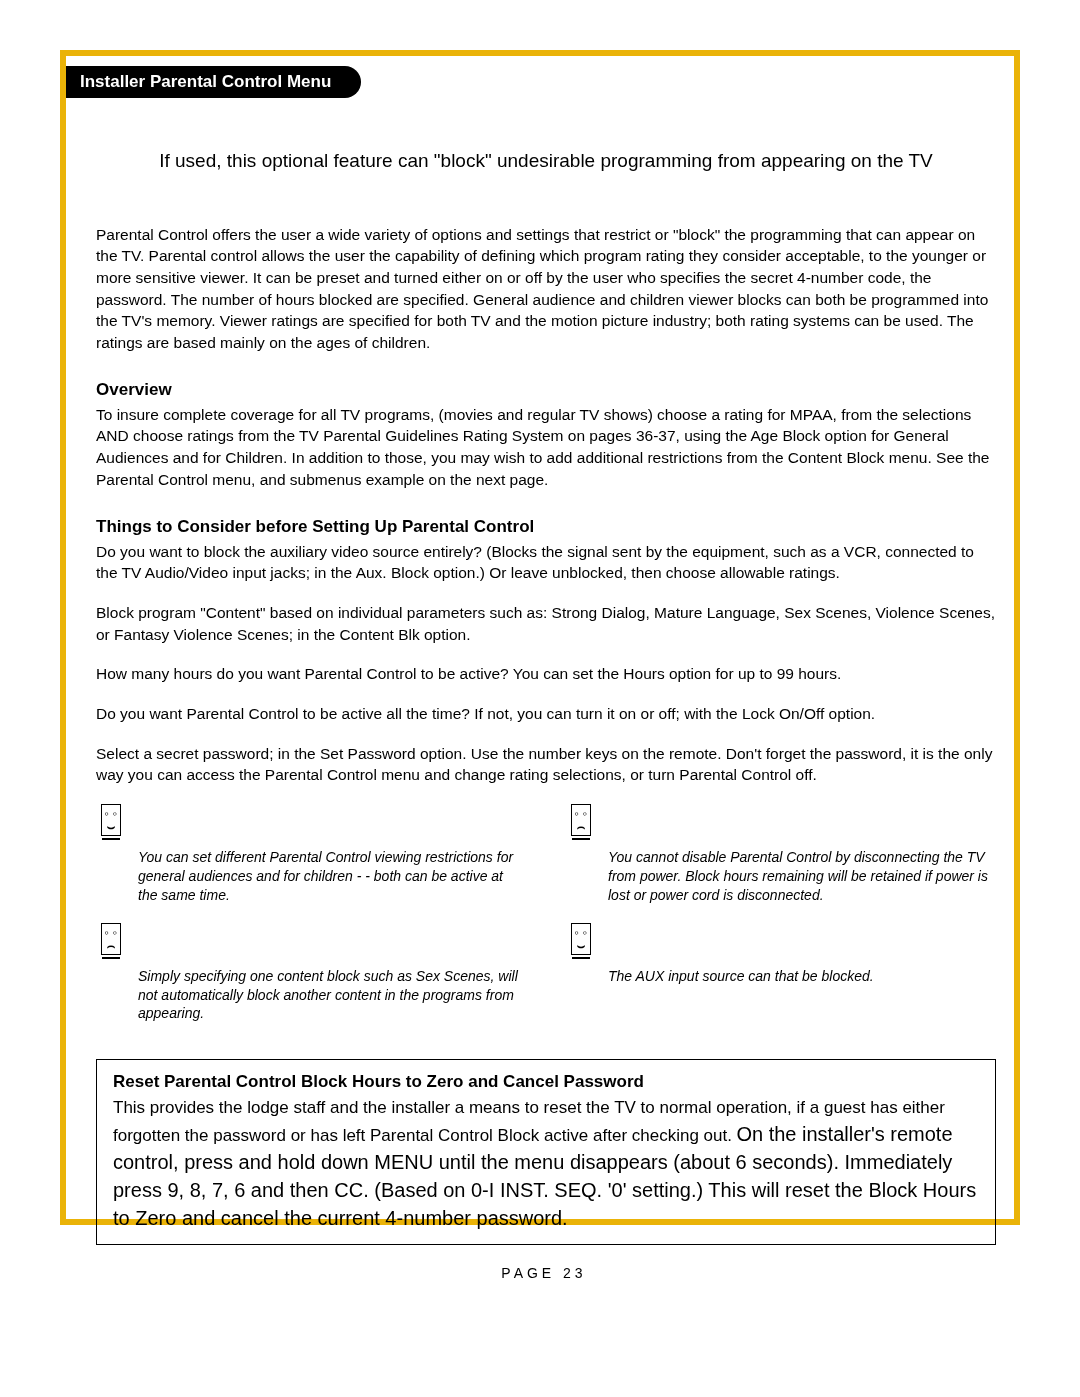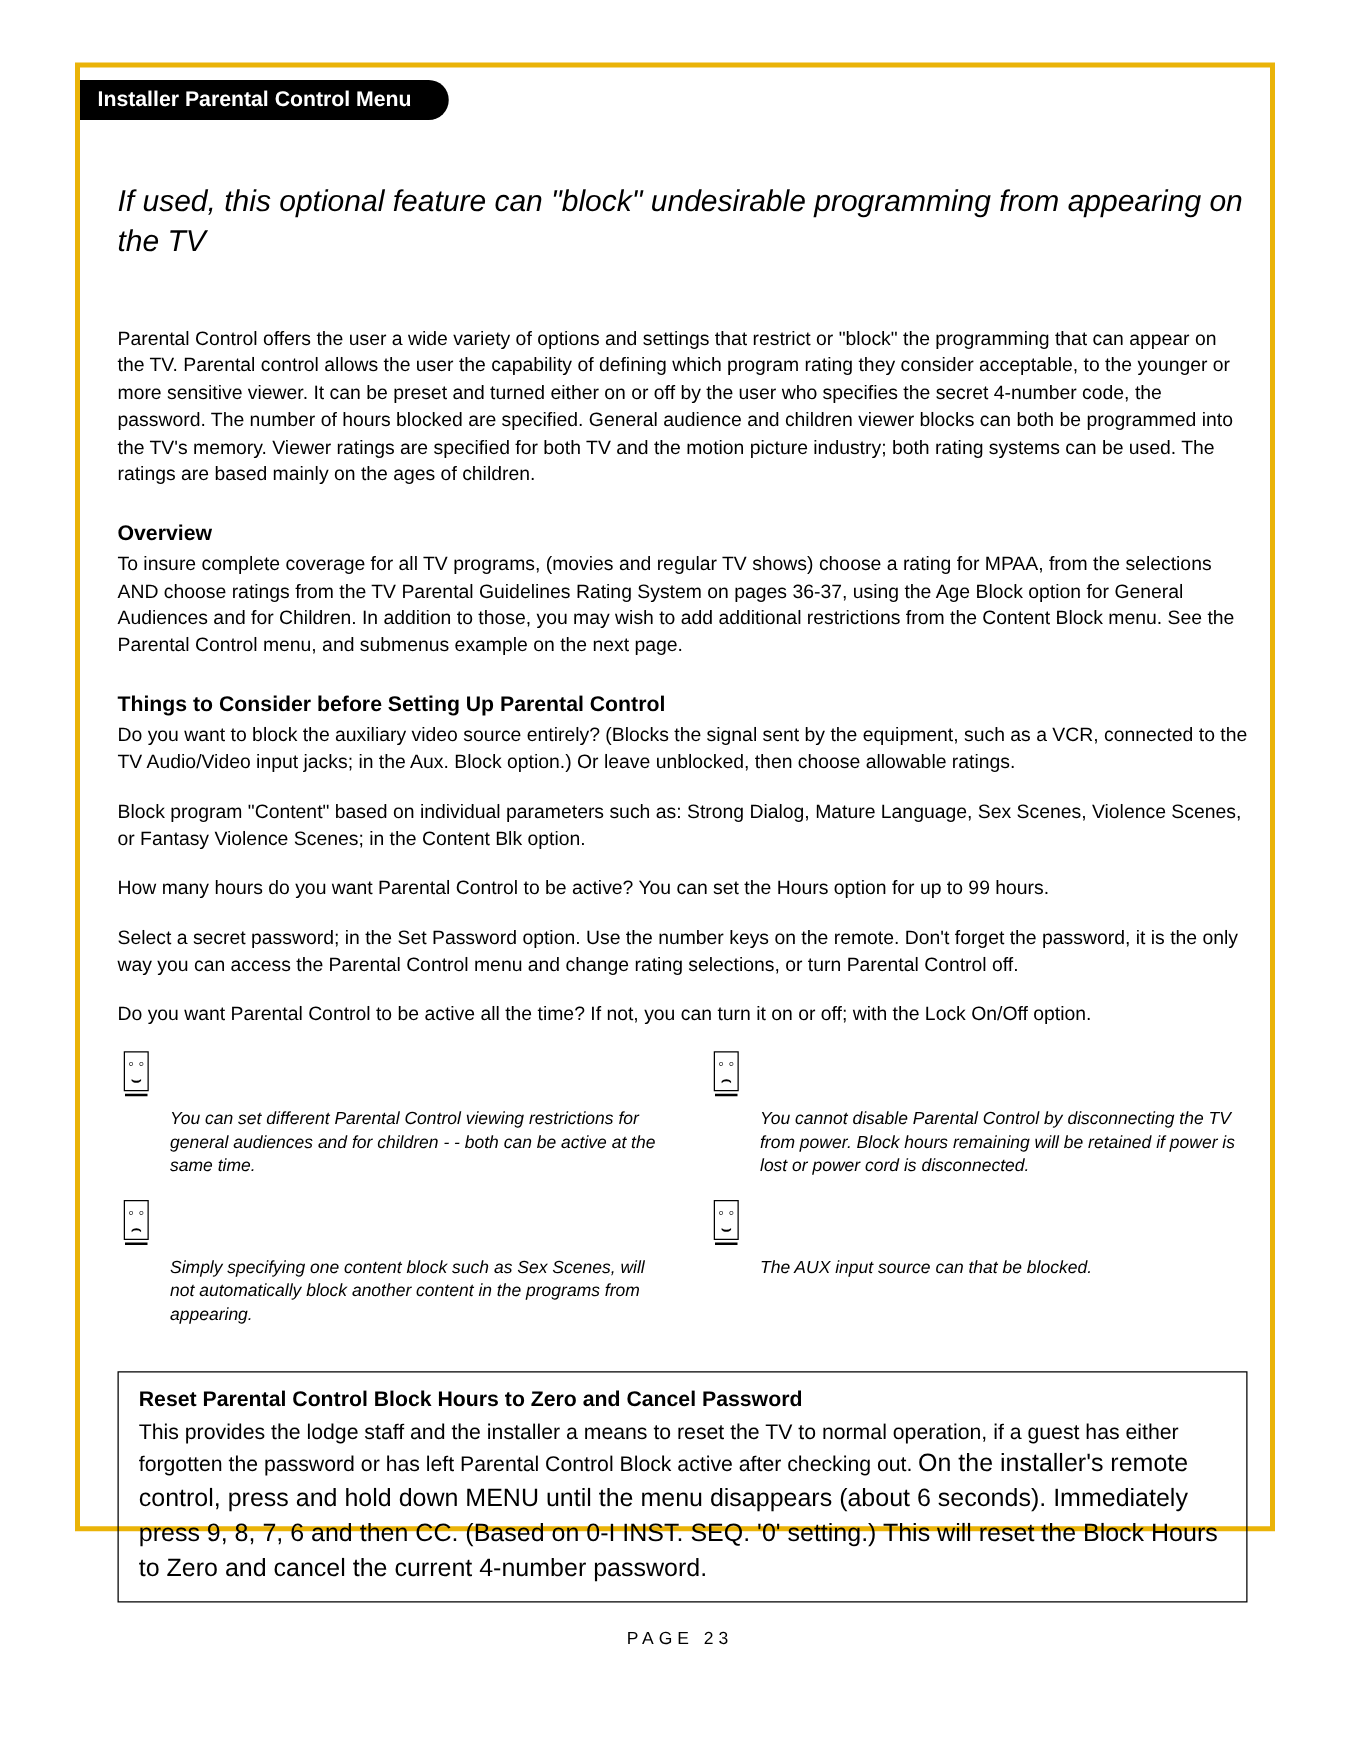--- a/index.html
+++ b/index.html
@@ -6,43 +6,43 @@
   body {
     background: #fff;
     width: 1080px;
     height: 1397px;
     font-family: Verdana, Geneva, sans-serif;
     color: #000;
     position: relative;
     padding: 50px 60px 40px 60px;
   }
   .frame {
-    border: 4px solid #eab308;
+    border: 6px solid #eab308;
     width: 100%;
     height: 1175px;
     padding: 0 18px 20px 30px;
     position: relative;
   }
   .tab {
     background: #000;
     color: #fff;
     display: inline-block;
     padding: 6px 30px 6px 14px;
     font-weight: bold;
     font-size: 17px;
     border-top-right-radius: 24px;
     border-bottom-right-radius: 24px;
     margin-left: -30px;
     margin-top: 10px;
   }
   .intro-italic {
-    font-style: italic;
-    font-size: 24px;
+    font-size: 19px;
     margin: 50px 0 50px 0;
     line-height: 1.35;
+    text-align: center;
   }
   .body-text {
     font-size: 15.5px;
     line-height: 1.4;
     margin-bottom: 18px;
   }
   h2 {
     font-size: 17px;
     font-weight: bold;
     margin-top: 26px;
@@ -121,22 +121,22 @@
 
   <p class="body-text">Parental Control offers the user a wide variety of options and settings that restrict or "block" the programming that can appear on the TV. Parental control allows the user the capability of defining which program rating they consider acceptable, to the younger or more sensitive viewer. It can be preset and turned either on or off by the user who specifies the secret 4-number code, the password. The number of hours blocked are specified. General audience and children viewer blocks can both be programmed into the TV's memory.  Viewer ratings are specified for both TV and the motion picture industry; both rating systems can be used. The ratings are based mainly on the ages of children.</p>
 
   <h2>Overview</h2>
   <p class="body-text">To insure complete coverage for all TV programs, (movies and regular TV shows) choose a rating for MPAA, from the selections AND choose ratings from the TV Parental Guidelines Rating System on pages 36-37, using the Age Block option for General Audiences and for Children. In addition to those, you may wish to add additional restrictions from the Content Block menu. See the Parental Control menu, and submenus example on the next page.</p>
 
   <h2>Things to Consider before Setting Up Parental Control</h2>
   <p class="body-text">Do you want to block the auxiliary video source entirely? (Blocks the signal sent by the equipment, such as a VCR, connected to the TV Audio/Video input jacks; in the Aux. Block option.) Or leave unblocked, then choose allowable ratings.</p>
   <p class="body-text">Block program "Content" based on individual parameters such as: Strong Dialog, Mature Language, Sex Scenes, Violence Scenes, or Fantasy Violence Scenes; in the Content Blk option.</p>
   <p class="body-text">How many hours do you want Parental Control to be active? You can set the Hours option for up to 99 hours.</p>
+  <p class="body-text">Do you want Parental Control to be active all the time? If not, you can turn it on or off; with the Lock On/Off option.</p>
   <p class="body-text">Select a secret password; in the Set Password option. Use the number keys on the remote. Don't forget the password, it is the only way you can access the Parental Control menu and change rating selections, or turn Parental Control off.</p>
-  <p class="body-text">Do you want Parental Control to be active all the time? If not, you can turn it on or off; with the Lock On/Off option.</p>
 
   <div class="tips">
     <div class="tip-col">
       <div class="tip-row">
         <div class="face-icon"><span class="box">◦ ◦<br>⌣</span><div class="under"></div></div>
         <div class="tip-text">You can set different Parental Control viewing restrictions for general audiences and for children - - both can be active at the same time.</div>
       </div>
       <div class="tip-row">
         <div class="face-icon"><span class="box">◦ ◦<br>⌢</span><div class="under"></div></div>
         <div class="tip-text">Simply specifying one content block such as Sex Scenes, will not automatically block another content in the programs from appearing.</div>

